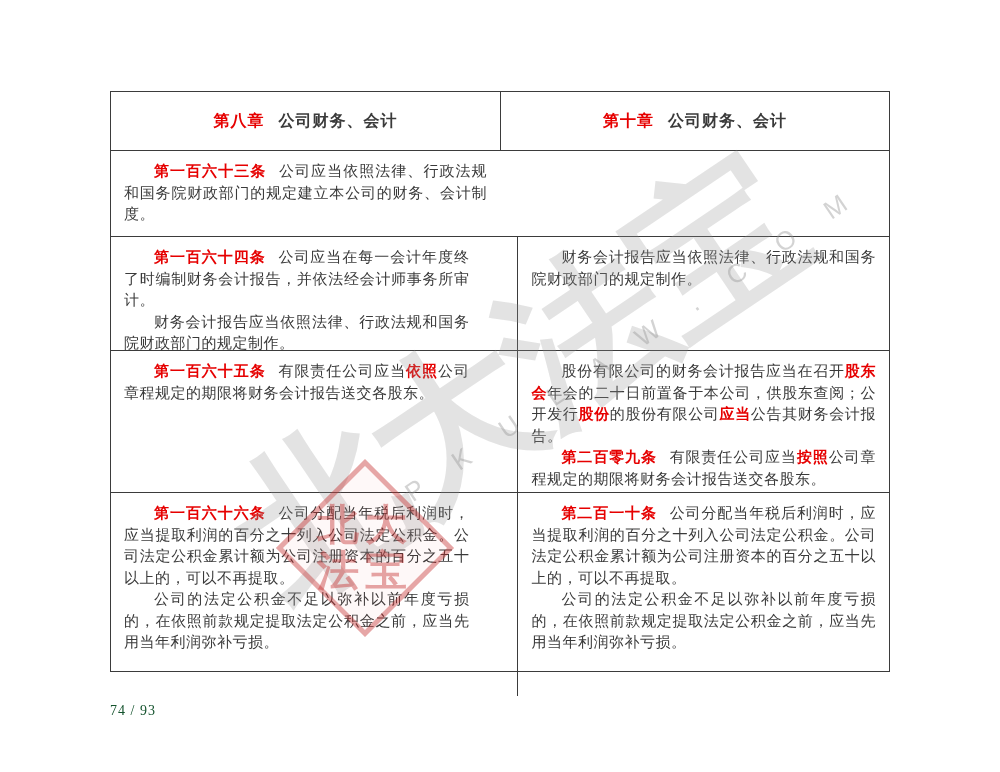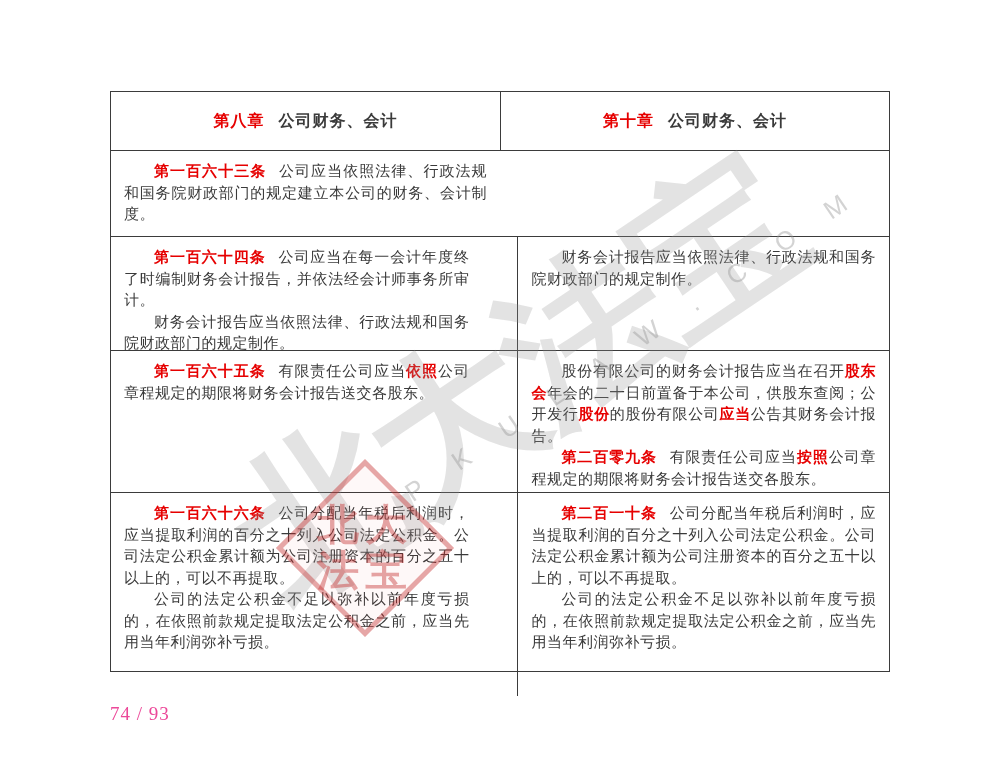--- a/index.html
+++ b/index.html
@@ -46,21 +46,21 @@
   .body-row-1{height:114px;}
   .body-row-2{height:142px;justify-content:space-between;}
   .body-row-3{height:204px;}
   .para{text-indent:2em;margin:0;}
   .red{color:var(--red);font-weight:bold;}
   .article{color:var(--red);font-weight:bold;margin-right:.85em;}
 
   
   .footer{
     position:absolute;left:110px;top:703px;
-    font-size:19px;color:#ec4899;letter-spacing:1px;z-index:1;
+    font-size:14px;color:#14532d;letter-spacing:1px;z-index:1;
   }
 
   
   .wm{position:absolute;pointer-events:none;white-space:nowrap;z-index:3;}
   .wm-callig{
     left:200px;top:270px;
     font-size:165px;font-weight:bold;
     font-family:"DejaVu Serif","Liberation Serif",serif;
     color:rgba(145,145,145,0.26);
     transform:rotate(-34deg);

